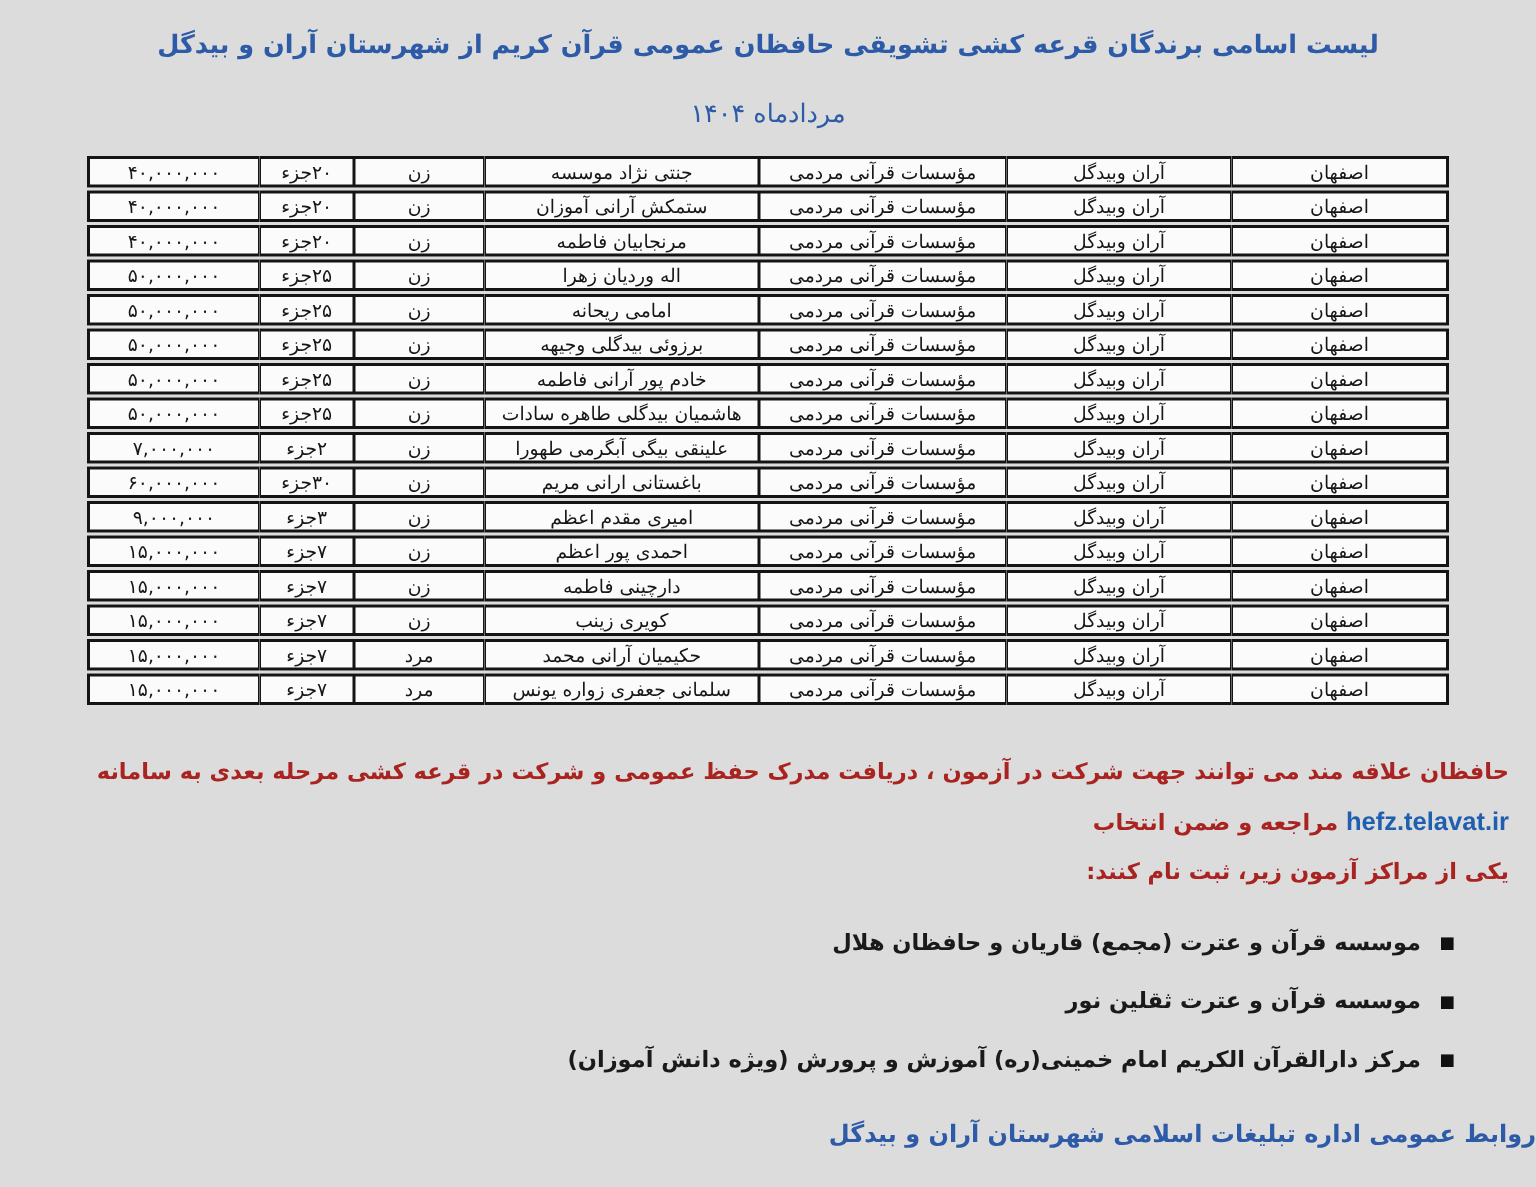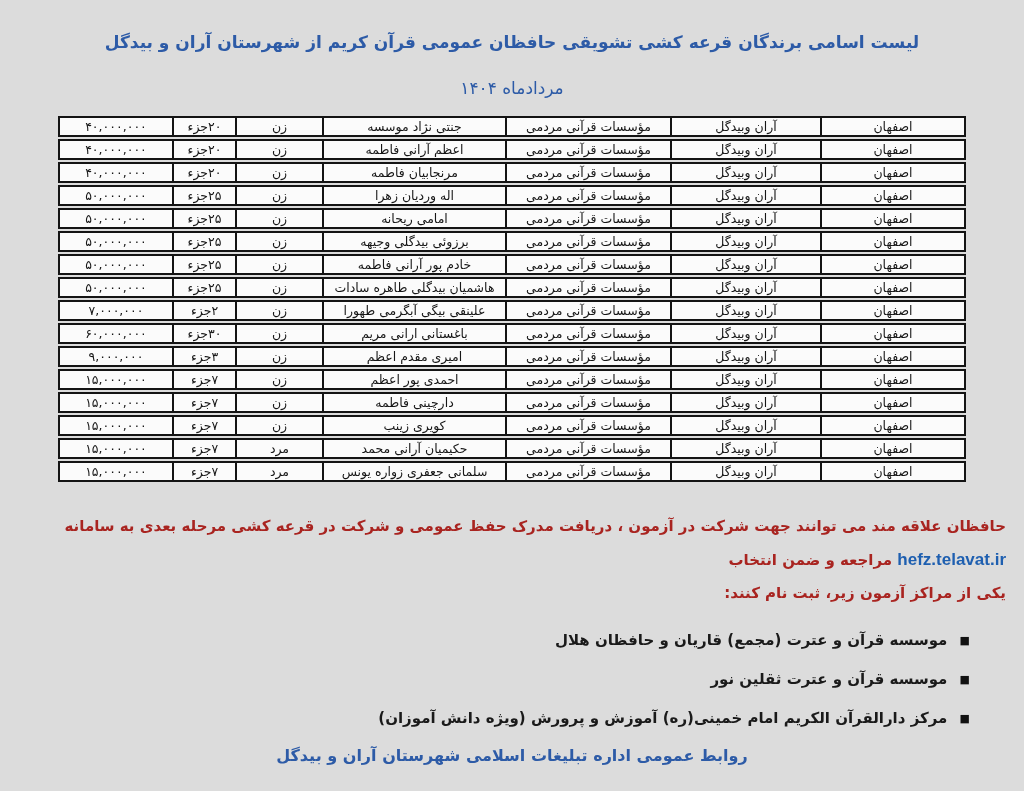--- a/index.html
+++ b/index.html
@@ -14,21 +14,21 @@
     font-family: "DejaVu Sans", sans-serif;
     color: #161616;
     overflow: hidden;
   }
   .page {
     width: 1024px;
     height: 791px;
     position: relative;
   }
   .title-line1 {
-    padding-top: 32px;
+    padding-top: 20px;
     text-align: center;
     font-size: 17px;
     font-weight: bold;
     color: #2d5ba7;
   }
   .title-line2 {
     margin-top: 26px;
     text-align: center;
     font-size: 17px;
     font-weight: normal;
@@ -98,21 +98,20 @@
     font-size: 11px;
     vertical-align: 1px;
     margin-left: 7px;
     color: #111;
   }
   .footer-line {
     position: absolute;
     left: 0;
     right: 0;
     bottom: 26px;
-    text-align: center;
     font-size: 16px;
     font-weight: bold;
     color: #2d5ba7;
   }
 </style>
 </head>
 <body>
 
 <div class="page">
 
@@ -136,21 +135,21 @@
       <td>مؤسسات قرآنی مردمی</td>
       <td>جنتی نژاد موسسه</td>
       <td>زن</td>
       <td>۲۰جزء</td>
       <td>۴۰,۰۰۰,۰۰۰</td>
     </tr>
         <tr>
       <td>اصفهان</td>
       <td>آران وبیدگل</td>
       <td>مؤسسات قرآنی مردمی</td>
-      <td>اعظم آرانی فاطمه</td>
+      <td>ستمکش آرانی آموزان</td>
       <td>زن</td>
       <td>۲۰جزء</td>
       <td>۴۰,۰۰۰,۰۰۰</td>
     </tr>
         <tr>
       <td>اصفهان</td>
       <td>آران وبیدگل</td>
       <td>مؤسسات قرآنی مردمی</td>
       <td>مرنجابیان فاطمه</td>
       <td>زن</td>

